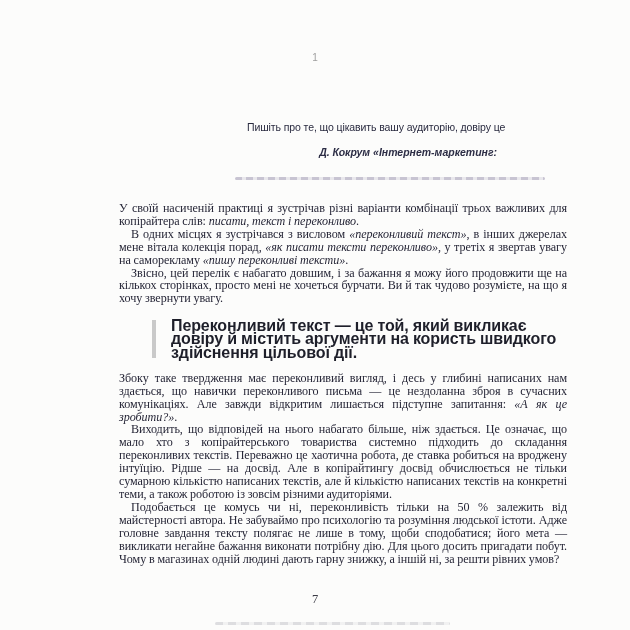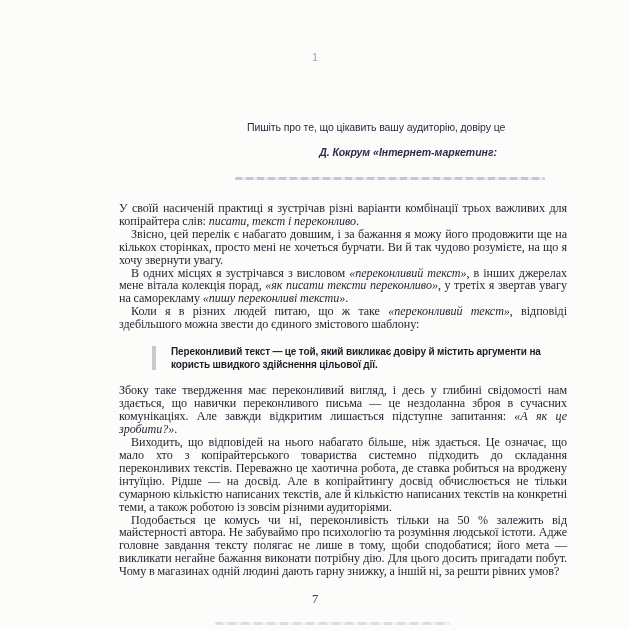--- a/index.html
+++ b/index.html
@@ -64,21 +64,21 @@
     color:#262637;text-align:justify;margin-left:24px;
   }
   .body-text p{margin:0;}
   .body-text p.indent{text-indent:12px;}
   .body-text em{font-style:italic;}
   .callout{
     position:relative;
     margin:14px 8px 13px 33px;
     padding-left:19px;
     font-family:"Liberation Sans",sans-serif;
-    font-weight:bold;font-size:10px;line-height:13.2px;
+    font-weight:bold;font-size:16px;line-height:13.2px;
     letter-spacing:-.1px;color:#1e1f2a;
     text-align:left;
   }
   .callout .accent-bar{
     position:absolute;left:0;top:1px;bottom:1px;width:4px;
     background:#c9c9c9;
   }
   .page-number{
     position:absolute;top:592px;left:0;width:630px;
     text-align:center;
@@ -97,25 +97,24 @@
     <div class="quote-line">Пишіть про те, що цікавить вашу аудиторію, довіру це</div>
     <div class="attribution">
       <div class="attr-line">Д. Кокрум «Інтернет-маркетинг:</div>
     </div>
   </div>
 
   <div class="showthrough top"></div>
 
   <div class="body-text">
       <p><span>У своїй насиченій практиці я зустрічав різні варіанти комбінації трьох важливих для копірайтера слів: </span><em>писати, текст і переконливо</em><span>.</span></p>
+      <p class="indent"><span>В одних місцях я зустрічався з висловом </span><em>«переконливий текст»</em><span>, в інших джерелах мене вітала колекція порад, </span><em>«як писати тексти переконливо»</em><span>, у третіх я звертав увагу на саморекламу </span><em>«пишу переконливі тексти»</em><span>.</span></p>
       <p class="indent"><span>Звісно, цей перелік є набагато довшим, і за бажання я можу його продовжити ще на кількох сторінках, просто мені не хочеться бурчати. Ви й так чудово розумієте, на що я хочу звернути увагу.</span></p>
-      <p class="indent"><span>В одних місцях я зустрічався з висловом </span><em>«переконливий текст»</em><span>, в інших джерелах мене вітала колекція порад, </span><em>«як писати тексти переконливо»</em><span>, у третіх я звертав увагу на саморекламу </span><em>«пишу переконливі тексти»</em><span>.</span></p>
-      <p class="indent"><span>Коли я в різних людей питаю, що ж таке </span><em>«переконливий текст»</em><span>, відповіді здебільшого можна звести до єдиного змістового шаблону:</span></p>
       <div class="callout"><span class="accent-bar"></span><span>Переконливий текст — це той, який викликає довіру й містить аргументи на користь швидкого здійснення цільової дії.</span></div>
-      <p><span>Збоку таке твердження має переконливий вигляд, і десь у глибині свідомості нам здається, що навички переконливого письма — це нездоланна зброя в сучасних комунікаціях. Але завжди відкритим лишається підступне запитання: </span><em>«А як це зробити?»</em><span>.</span></p>
+      <p><span>Збоку таке твердження має переконливий вигляд, і десь у глибині написаних нам здається, що навички переконливого письма — це нездоланна зброя в сучасних комунікаціях. Але завжди відкритим лишається підступне запитання: </span><em>«А як це зробити?»</em><span>.</span></p>
       <p class="indent"><span>Виходить, що відповідей на нього набагато більше, ніж здається. Це означає, що мало хто з копірайтерського товариства системно підходить до складання переконливих текстів. Переважно це хаотична робота, де ставка робиться на вроджену інтуїцію. Рідше — на досвід. Але в копірайтингу досвід обчислюється не тільки сумарною кількістю написаних текстів, але й кількістю написаних текстів на конкретні теми, а також роботою із зовсім різними аудиторіями.</span></p>
       <p class="indent"><span>Подобається це комусь чи ні, переконливість тільки на 50 % залежить від майстерності автора. Не забуваймо про психологію та розуміння людської істоти. Адже головне завдання тексту полягає не лише в тому, щоби сподобатися; його мета — викликати негайне бажання виконати потрібну дію. Для цього досить пригадати побут. Чому в магазинах одній людині дають гарну знижку, а іншій ні, за решти рівних умов?</span></p>
     </div>
 
   <div class="page-number">7</div>
 
   <div class="showthrough bottom"></div>
 
 </div>
 

